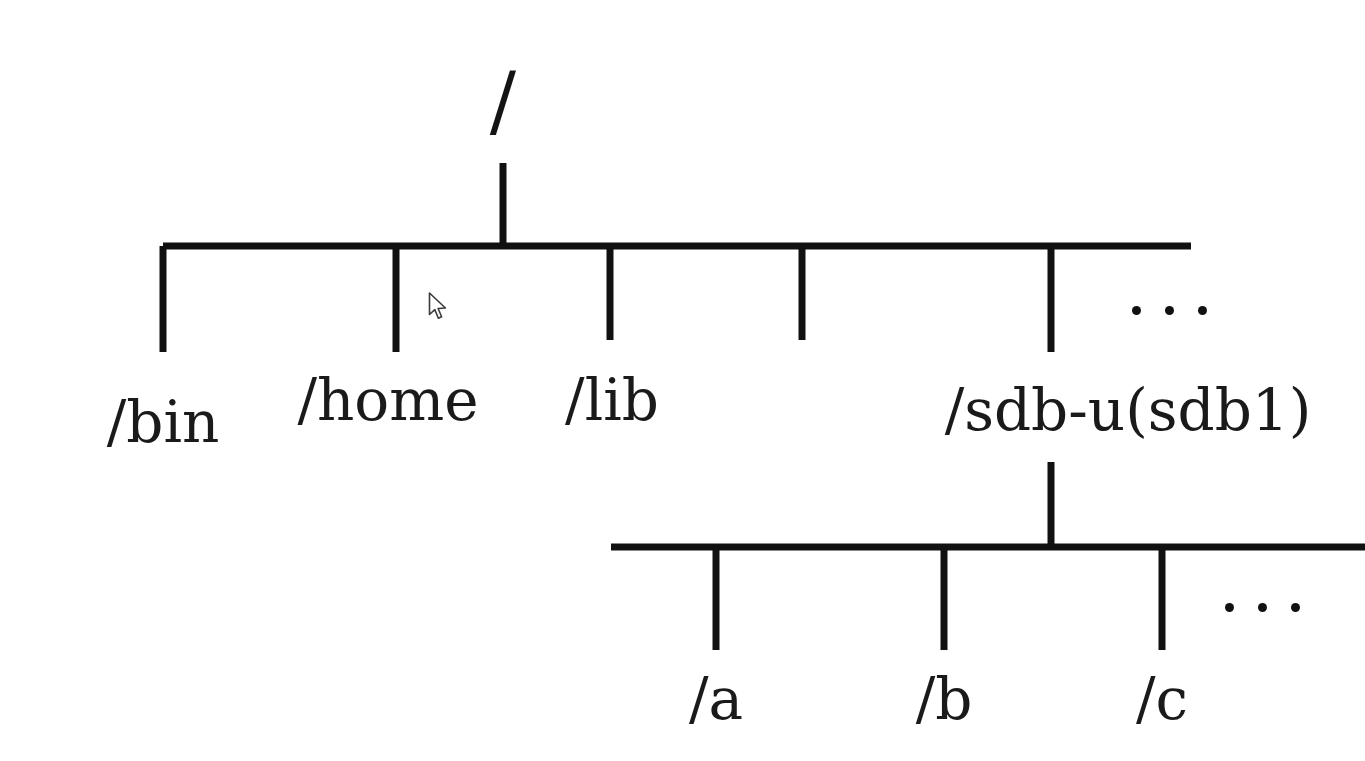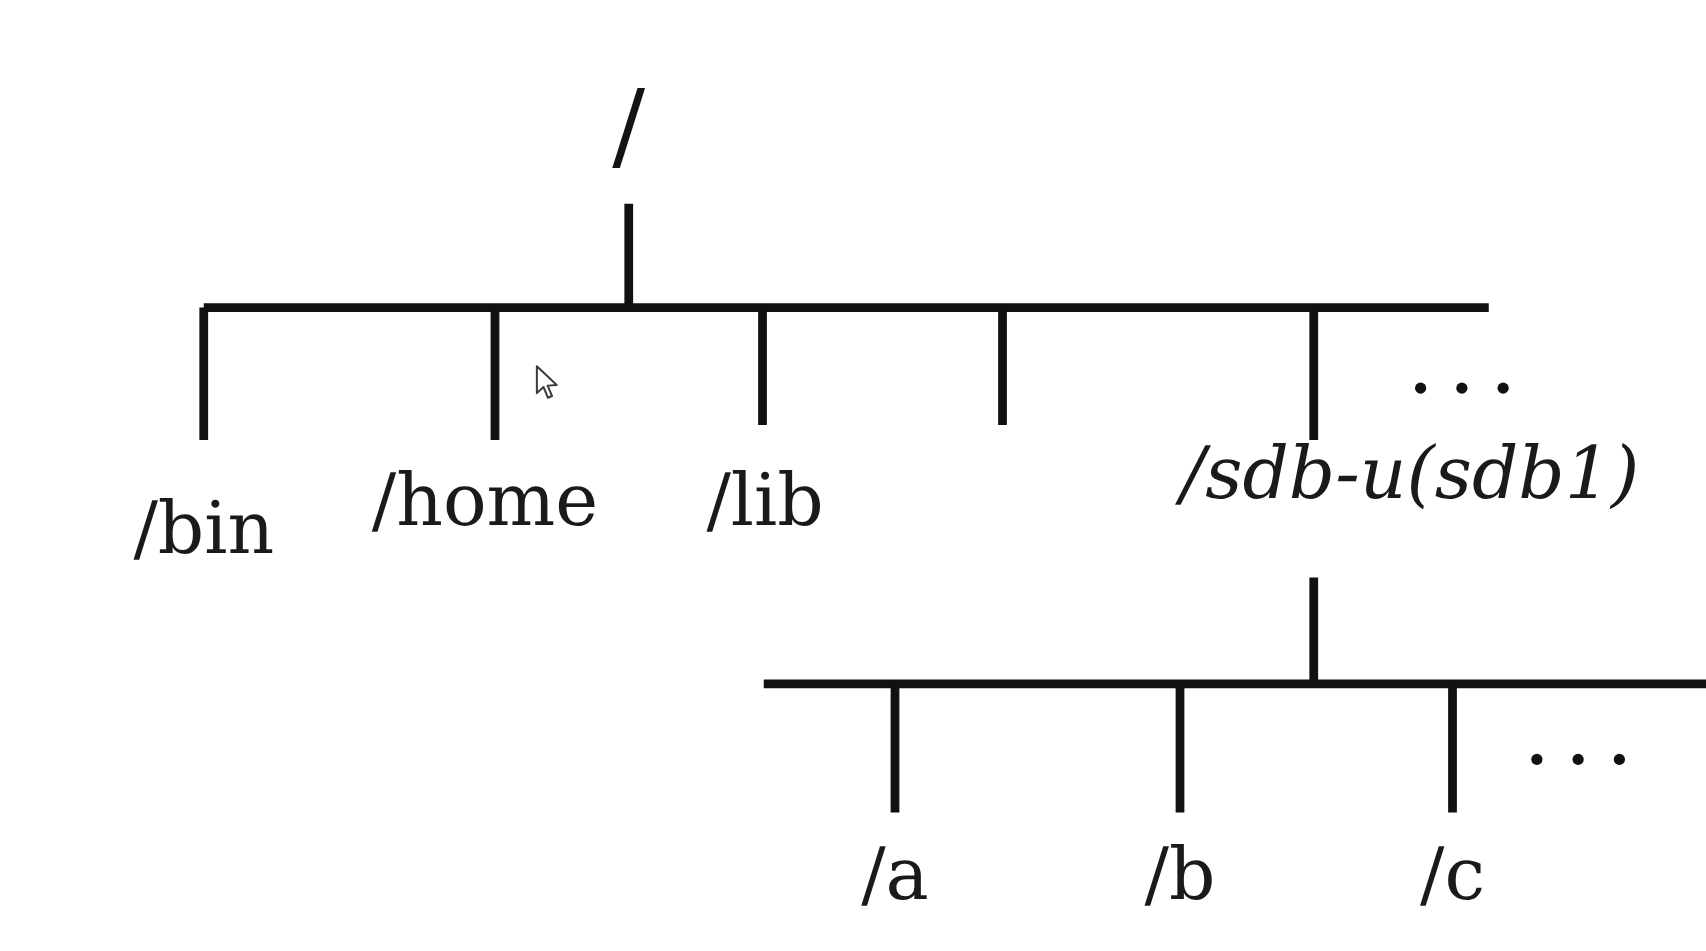--- a/index.html
+++ b/index.html
@@ -80,21 +80,21 @@
         <line x1="944" y1="547" x2="944" y2="650"></line>
         <line x1="1162" y1="547" x2="1162" y2="650"></line>
       </g>
   </svg>
 
   <div class="root-label" style="left:503px; top:62px;">/</div>
 
   <div class="node-label" style="left:163px; top:371px;margin-top:22px;">/bin</div>
   <div class="node-label" style="left:612px; top:371px;">/lib</div>
   <div class="node-label" style="left:388px; top:371px;">/home</div>
-  <div class="node-label" style="left:1128px; top:349px;font-style:italic;">/sdb-u(sdb1)</div>
+  <div class="node-label" style="left:1128px; top:381px;">/sdb-u(sdb1)</div>
 
   <div class="node-label" style="left:716px; top:670px;">/a</div>
   <div class="node-label" style="left:944px; top:670px;">/b</div>
   <div class="node-label" style="left:1162px; top:670px;">/c</div>
 
   <div class="ellipsis" style="left:1132px; top:306px;">
     <span class="dot"></span>
     <span class="dot"></span>
     <span class="dot"></span>
   </div>

